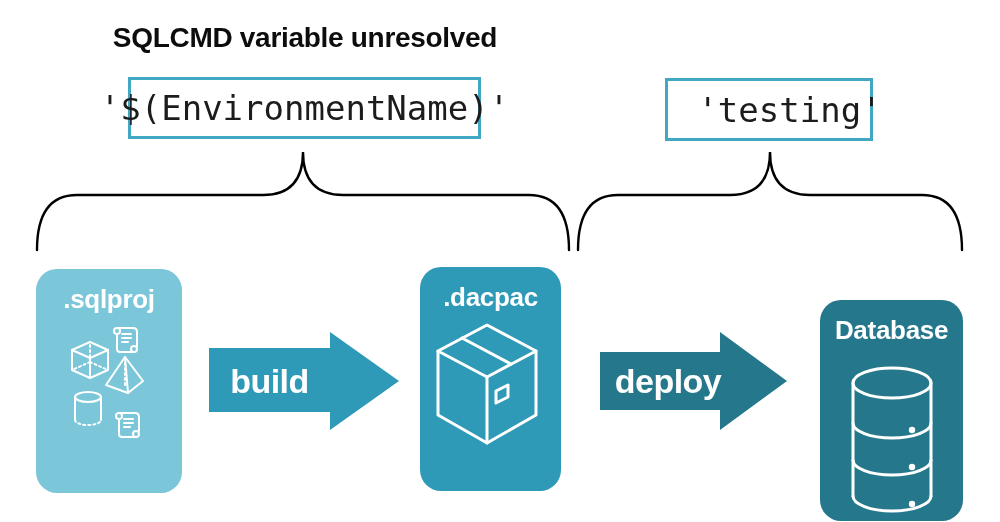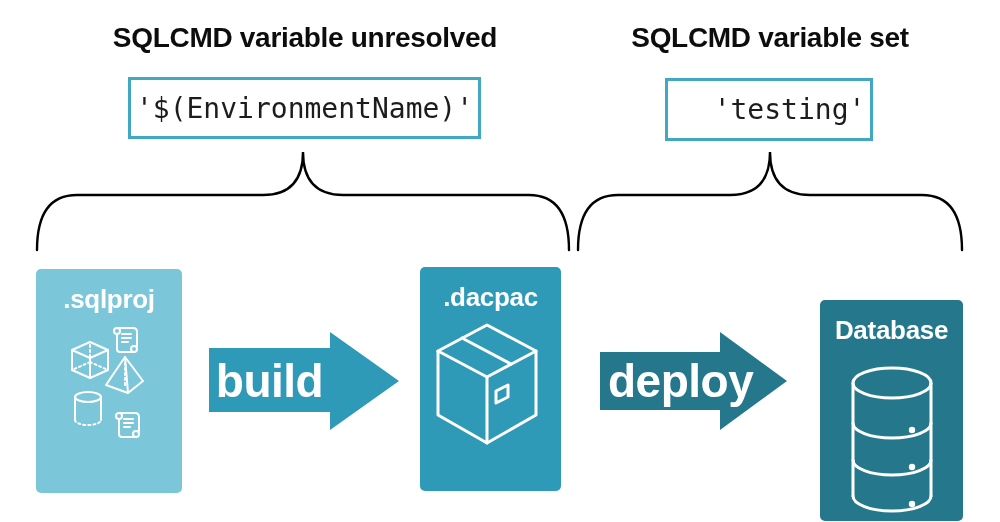--- a/index.html
+++ b/index.html
@@ -13,65 +13,64 @@
   }
   .left-title{left:105px;top:22px;width:400px;}
   .right-title{left:598px;top:22px;width:344px;}
   .code-box{
     position:absolute;border:3px solid #41a7c2;background:#ffffff;
     display:flex;align-items:center;justify-content:center;box-sizing:border-box;
   }
   .left-code{left:128px;top:77px;width:353px;height:62px;}
   .right-code{left:665px;top:78px;width:208px;height:63px;padding-left:41px;}
   .code{
-    font-family:"DejaVu Sans Mono",monospace;font-size:28px;color:#1c1c1c;
+    font-family:"DejaVu Sans Mono",monospace;font-size:34px;color:#1c1c1c;
     white-space:pre;
   }
   .braces{position:absolute;left:0;top:146px;width:1000px;height:112px;}
   .braces path{fill:none;stroke:#000000;stroke-width:2.4;stroke-linecap:round;}
   .stage{
-    position:absolute;border-radius:5px;box-sizing:border-box;
+    position:absolute;border-radius:21px;box-sizing:border-box;
   }
   .stage-label{
     text-align:center;padding-top:15px;font-size:26px;font-weight:800;
     color:#ffffff;letter-spacing:-0.3px;
   }
   .stage-sqlproj{left:36px;top:269px;width:146px;height:224px;}
   .stage-dacpac{left:420px;top:267px;width:141px;height:224px;}
   .stage-database{left:820px;top:268px;width:143px;height:221px;}
   .stage svg{position:absolute;}
   .icon-stroke{fill:none;stroke:#ffffff;stroke-width:2;stroke-linecap:round;stroke-linejoin:round;}
   .icon-stroke-thick{fill:none;stroke:#ffffff;stroke-width:3;stroke-linecap:round;stroke-linejoin:round;}
   .dashed{stroke-dasharray:2 3;}
   .arrow{
     position:absolute;height:98px;color:#ffffff;
   }
   .arrow-label{
-    text-align:center;line-height:98px;font-size:46px;font-weight:800;
+    text-align:center;line-height:98px;font-size:34px;font-weight:800;
     letter-spacing:-0.5px;
   }
   .arrow-build{
     left:209px;top:332px;width:190px;
     clip-path:polygon(0 16px,121px 16px,121px 0,190px 49px,121px 98px,121px 80px,0 80px);
   }
   .arrow-build .arrow-label{width:121px;}
   .arrow-deploy{
     left:600px;top:332px;width:187px;
     clip-path:polygon(0 20px,120px 20px,120px 0,187px 49px,120px 98px,120px 78px,0 78px);
     padding-left:8px;
   }
   .arrow-deploy .arrow-label{width:120px;}
 </style>
 </head>
 <body>
 
 <div class="canvas">
 
   <div class="title left-title">SQLCMD variable unresolved</div>
-  <div class="title right-title">SQLCMD variable set</div>
 
   <div class="code-box left-code" style="border-color: rgb(65, 167, 194);">
     <span class="code">'$(EnvironmentName)'</span>
   </div>
   <div class="code-box right-code" style="border-color: rgb(65, 167, 194);">
     <span class="code">'testing'</span>
   </div>
 
   <svg class="braces" viewBox="0 0 1000 112" preserveAspectRatio="none">
     <path d="M37,104 Q37,49 77,49 L263,49 Q303,49 303,6 Q303,49 343,49 L529,49 Q569,49 569,104"></path>

